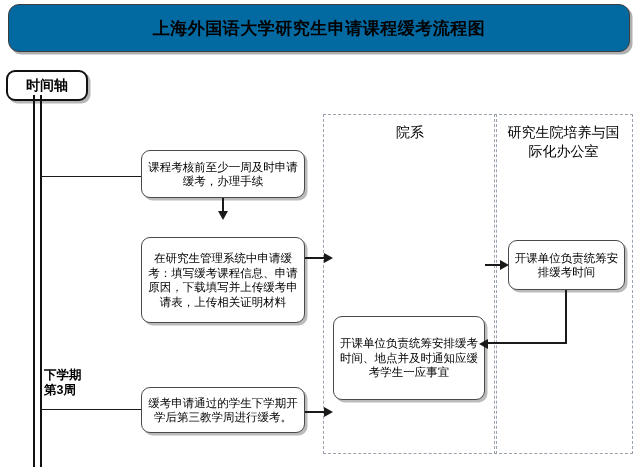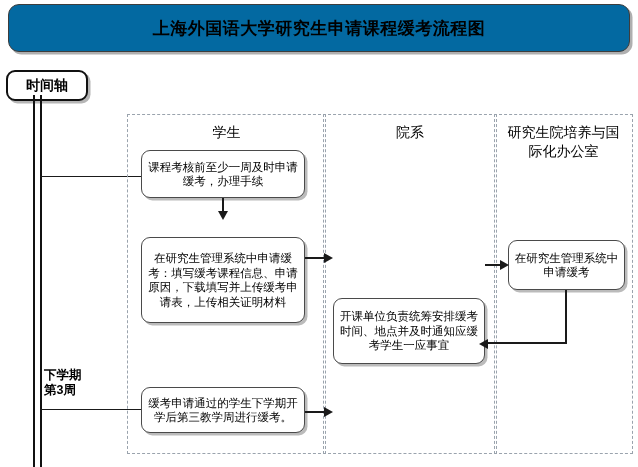--- a/index.html
+++ b/index.html
@@ -65,21 +65,21 @@
     position:absolute;border:1.3px solid #4a4a4a;border-radius:9px;background:#fff;
     box-shadow:2.5px 2.5px 0 rgba(120,120,120,.5);
     display:flex;align-items:center;justify-content:center;
     text-align:center;font-size:11.5px;line-height:14.5px;
     padding:14px 5px;box-sizing:border-box;
   }
   .b-s1{left:141px;top:150px;width:164px;height:48px;}
   .b-s2{left:141px;top:221px;width:164px;height:86px;margin-top:16px;}
   .b-s3{left:141px;top:387px;width:164px;height:46px;}
   .b-d1{left:333px;top:222px;width:152px;height:70px;}
-  .b-d2{left:333px;top:298px;width:152px;height:66px;font-family:Liberation Serif, serif;}
+  .b-d2{left:333px;top:316px;width:152px;height:84px;font-family:Liberation Serif, serif;}
   .b-d3{left:333px;top:392px;width:152px;height:40px;}
   .b-g1{left:508px;top:240px;width:117px;height:50px;}
 
   
   .conn{position:absolute;background:#1a1a1a;}
   .conn-h{height:1.8px;}
   .conn-v{width:1.8px;}
 
   
   .c1{left:222px;top:198px;width:1.8px;height:14px;}
@@ -127,38 +127,35 @@
   <div class="axis"></div>
 
   <div class="tl-branch tl-branch-1"></div>
   <div class="arrowhead-r ah-tl-1"></div>
 
   <div class="tl-label tl-label-2" style="white-space: pre-line;">下学期
 第3周</div>
   <div class="tl-branch tl-branch-2"></div>
   <div class="arrowhead-r ah-tl-2"></div>
 
-  <div class="lane lane-1">
-    <div class="lane-title" style="white-space: pre-line;">学生</div>
-  </div>
   <div class="lane lane-2">
     <div class="lane-title" style="white-space: pre-line;">院系</div>
   </div>
   <div class="lane lane-3">
     <div class="lane-title" style="white-space: pre-line;">研究生院培养与国
 际化办公室</div>
   </div>
 
   <div class="box b-s1">课程考核前至少一周及时申请缓考，办理手续</div>
   <div class="box b-s2">在研究生管理系统中申请缓考：填写缓考课程信息、申请原因，下载填写并上传缓考申请表，上传相关证明材料</div>
   <div class="box b-s3">缓考申请通过的学生下学期开学后第三教学周进行缓考。</div>
 
   <div class="box b-d2">开课单位负责统筹安排缓考时间、地点并及时通知应缓考学生一应事宜</div>
 
-  <div class="box b-g1">在研究生管理系统中申请缓考</div>
+  <div class="box b-g1">开课单位负责统筹安排缓考时间</div>
 
   <div class="conn conn-v c1"></div>
   <div class="ah-down ah-c1"></div>
 
   <div class="conn conn-h c2"></div>
   <div class="arrowhead-r ah-c2"></div>
 
   <div class="conn conn-h c3"></div>
   <div class="arrowhead-r ah-c3"></div>
 

